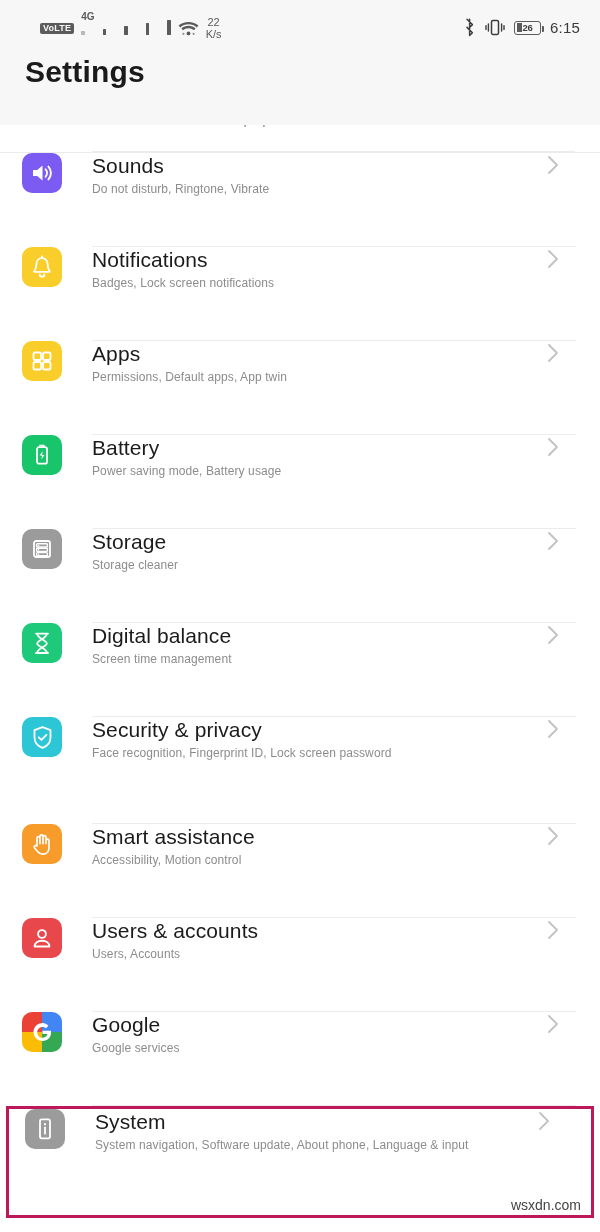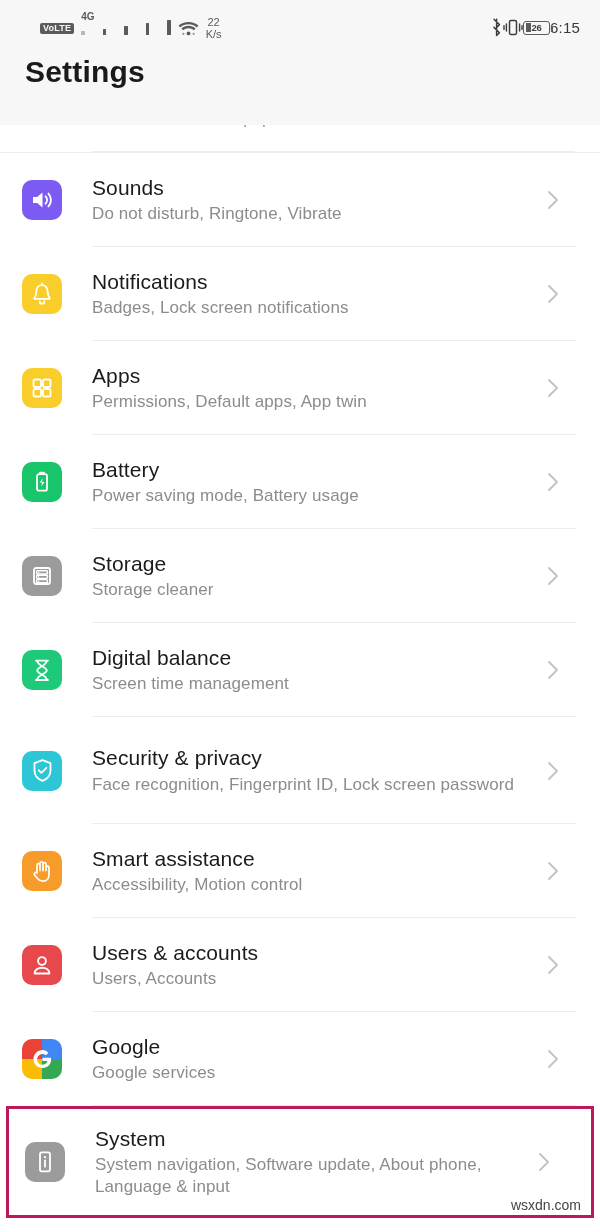--- a/index.html
+++ b/index.html
@@ -10,21 +10,21 @@
     overflow: hidden;
   }
   #screen { position: relative; width: 600px; height: 1232px; background: #fff; }
 
   
   .statusbar {
     position: relative; height: 55px; background: #f7f7f7;
     display: flex; align-items: center; padding: 0 14px;
   }
   .sb-left { display: flex; align-items: flex-start; gap: 7px; padding-left: 26px; }
-  .sb-right { margin-left: auto; display: flex; align-items: center; padding-right: 6px; }
+  .sb-right { margin-left: auto; display: flex; align-items: center; gap: 9px; padding-right: 6px; }
   .volte {
     background: #5b5b5b; color: #f7f7f7; font-size: 9px; font-weight: bold;
     padding: 1px 3px; border-radius: 2px; letter-spacing: .2px; line-height: 1;
     margin-top: 9px;
   }
   .sig-wrap { position: relative; display: flex; align-items: flex-end; gap: 18px; margin-top: 6px; }
   .g4 { font-size: 10px; color: #5b5b5b; position: absolute; top: -9px; left: 0; font-weight: 600; }
   .bar { width: 3.5px; background: #5b5b5b; border-radius: .5px; }
   .bar.b0 { height: 4px; background: #b9b9b9; }
   .bar.b1 { height: 6px; }
@@ -58,26 +58,26 @@
   .clip-row .ghost {
     position: absolute; top: -16px; left: 92px; font-size: 17px; color: #9a9a9a;
     white-space: nowrap;
   }
   .clip-row .ghostline {
     position: absolute; bottom: 0; left: 92px; right: 25px; height: 1px; background: #ececec;
   }
 
   
   .list { background: #fff; }
-  .row { display: flex; align-items: center; position: relative; padding-left: 22px; padding-right: 40px; min-height: 94px; }
+  .row { display: flex; align-items: flex-start; position: relative; padding-left: 22px; padding-right: 40px; min-height: 94px; }
   .row.tall { min-height: 107px; }
   .icon { width: 40px; height: 40px; border-radius: 10px; flex: 0 0 40px; display: flex; align-items: center; justify-content: center; }
   .txt { flex: 1; padding-left: 30px; padding-right: 10px; position: relative; }
   .title { font-size: 21px; color: #1b1b1b; line-height: 1.22; letter-spacing: .1px; }
-  .subtitle { font-size: 17px; color: #8c8c8c; line-height: 1.3; margin-top: 3px; letter-spacing: .1px; }
+  .subtitle { font-size: 12px; color: #8c8c8c; line-height: 1.3; margin-top: 3px; letter-spacing: .1px; }
   .chev { flex: 0 0 14px; color: #c2c2c2; }
   .divider { position: absolute; left: 92px; right: 24px; bottom: 0; height: 1px; background: #ececec; }
 
   
   .row.highlight { border: 3px solid #be185d; margin: 0 6px; min-height: 112px; padding-left: 16px; }
   .watermark {
     position: absolute; right: 10px; bottom: 2px; font-size: 14px; color: #444;
     font-family: "Liberation Sans", sans-serif;
   }
 

